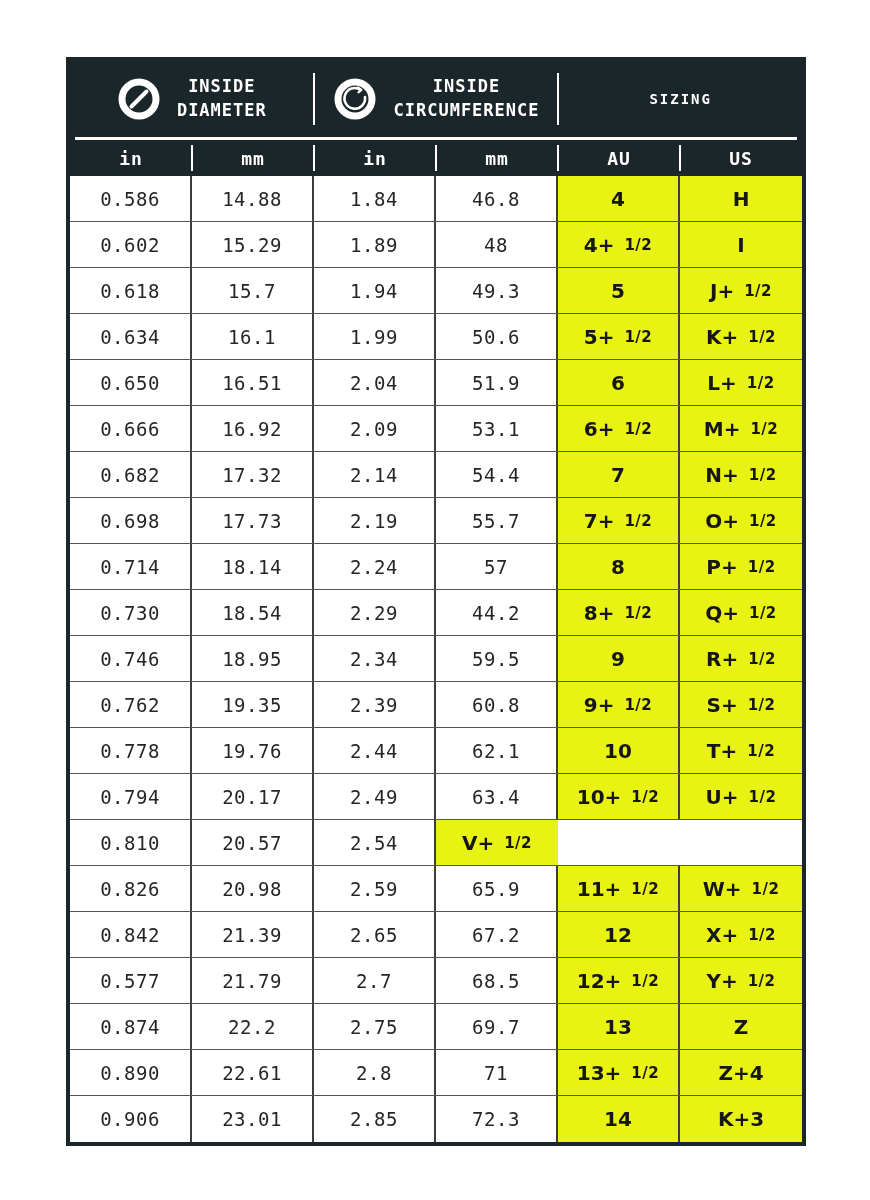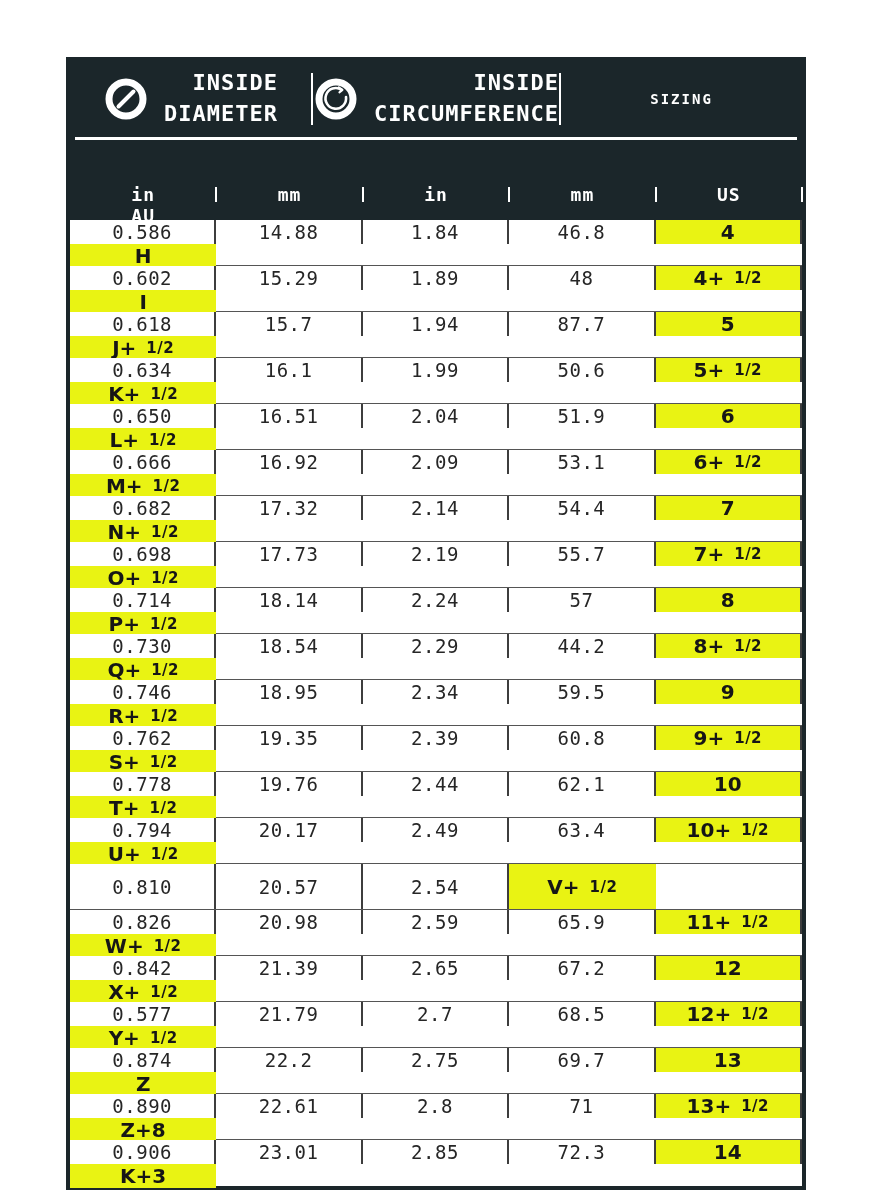--- a/index.html
+++ b/index.html
@@ -17,37 +17,37 @@
     position:absolute; left:66px; top:57px; width:740px;
     border:4px solid var(--dark);
     background:#ffffff;
   }
   
   .thead{background:var(--dark); color:#ffffff;}
   .group-row{display:flex; height:76px; align-items:stretch;}
   .hgroup{flex:1 1 0; display:flex; align-items:center; justify-content:center; gap:15px;}
   .hgroup .icon{flex:0 0 auto; display:flex;}
   .hgroup-label{
-    font-weight:bold; font-size:22px; line-height:1.4; letter-spacing:1px;
-    text-align:right; white-space:pre-line;
+    font-weight:bold; font-size:17px; line-height:1.4; letter-spacing:1px;
+    text-align:center; white-space:pre-line;
   }
   .sizing-label{font-weight:bold; font-size:14px; letter-spacing:2px;}
   .vdiv{width:2px; background:#ffffff; height:52px; align-self:center; flex:0 0 auto;}
   .hline{height:3px; background:#ffffff; margin:0 5px;}
-  .sub-row{display:grid; grid-template-columns:repeat(5,1fr); height:36px;margin-top:44px;}
+  .sub-row{display:grid; grid-template-columns:repeat(6,1fr); height:36px;}
   .sub-cell{
     position:relative; display:flex; align-items:center; justify-content:center;
     font-weight:bold; font-size:18px; letter-spacing:1px;
   }
   .sub-cell:not(:last-child)::after{
     content:""; position:absolute; right:-1px; top:14%; height:72%; width:2px; background:#ffffff;
   }
   
   .tbody{display:block;}
-  .trow{display:grid; grid-template-columns:repeat(5,1fr); height:46px;}
+  .trow{display:grid; grid-template-columns:repeat(6,1fr); height:46px;}
   .trow:not(:last-child){border-bottom:1px solid var(--grid-h);}
   .cell{
     display:flex; align-items:center; justify-content:center;
     background:#ffffff;
   }
   .cell:not(:last-child){border-right:2px solid var(--grid-v);}
   .num-cell{
     font-family:"DejaVu Sans Mono", monospace;
     font-size:19px; color:var(--num-text); letter-spacing:0.5px;
   }
@@ -97,22 +97,22 @@
 
     </div>
 
     <div class="hline"></div>
 
     <div class="sub-row">
       <div class="sub-cell">in</div>
       <div class="sub-cell">mm</div>
       <div class="sub-cell">in</div>
       <div class="sub-cell">mm</div>
+      <div class="sub-cell">AU</div>
       <div class="sub-cell">US</div>
-      <div class="sub-cell">AU</div>
     </div>
   </div>
 
   <div class="tbody">
       <div class="trow">
         <div class="cell num-cell">0.586</div>
         <div class="cell num-cell">14.88</div>
         <div class="cell num-cell">1.84</div>
         <div class="cell num-cell">46.8</div>
         <div class="cell size-cell">4</div>
@@ -126,21 +126,21 @@
         <div class="cell size-cell">
           <span>4+</span>
           <span class="frac">1/2</span>
         </div>
         <div class="cell size-cell">I</div>
       </div>
       <div class="trow">
         <div class="cell num-cell">0.618</div>
         <div class="cell num-cell">15.7</div>
         <div class="cell num-cell">1.94</div>
-        <div class="cell num-cell">87.7</div>
+        <div class="cell num-cell">49.3</div>
         <div class="cell size-cell">5</div>
         <div class="cell size-cell">
           <span>J+</span>
           <span class="frac">1/2</span>
         </div>
       </div>
       <div class="trow">
         <div class="cell num-cell">0.634</div>
         <div class="cell num-cell">16.1</div>
         <div class="cell num-cell">1.99</div>
@@ -337,21 +337,21 @@
       </div>
       <div class="trow">
         <div class="cell num-cell">0.890</div>
         <div class="cell num-cell">22.61</div>
         <div class="cell num-cell">2.8</div>
         <div class="cell num-cell">71</div>
         <div class="cell size-cell">
           <span>13+</span>
           <span class="frac">1/2</span>
         </div>
-        <div class="cell size-cell">Z+8</div>
+        <div class="cell size-cell">Z+4</div>
       </div>
       <div class="trow">
         <div class="cell num-cell">0.906</div>
         <div class="cell num-cell">23.01</div>
         <div class="cell num-cell">2.85</div>
         <div class="cell num-cell">72.3</div>
         <div class="cell size-cell">14</div>
         <div class="cell size-cell">K+3</div>
       </div>
     </div>

